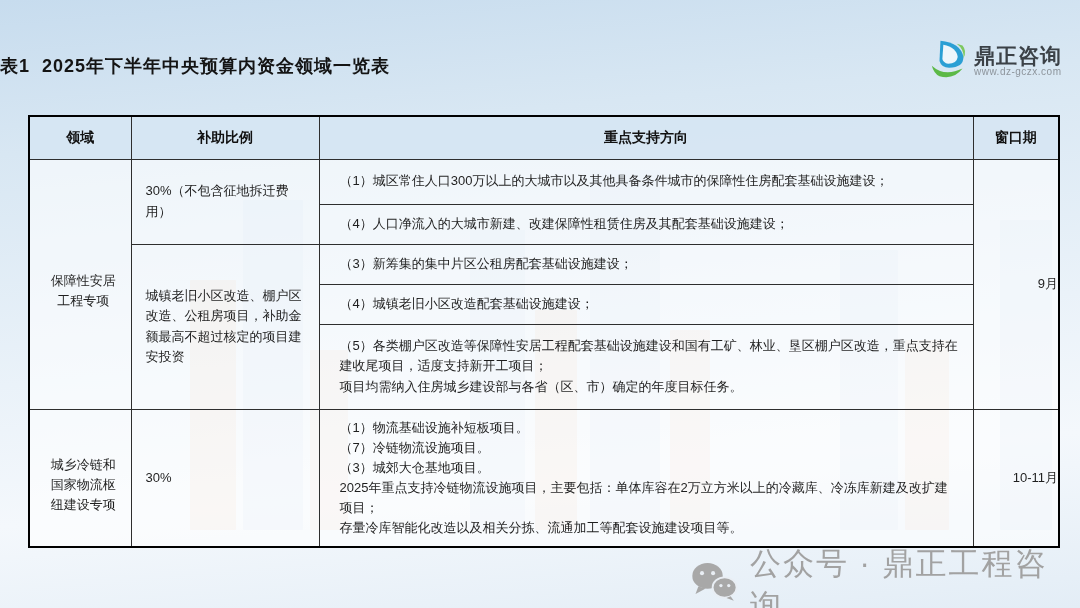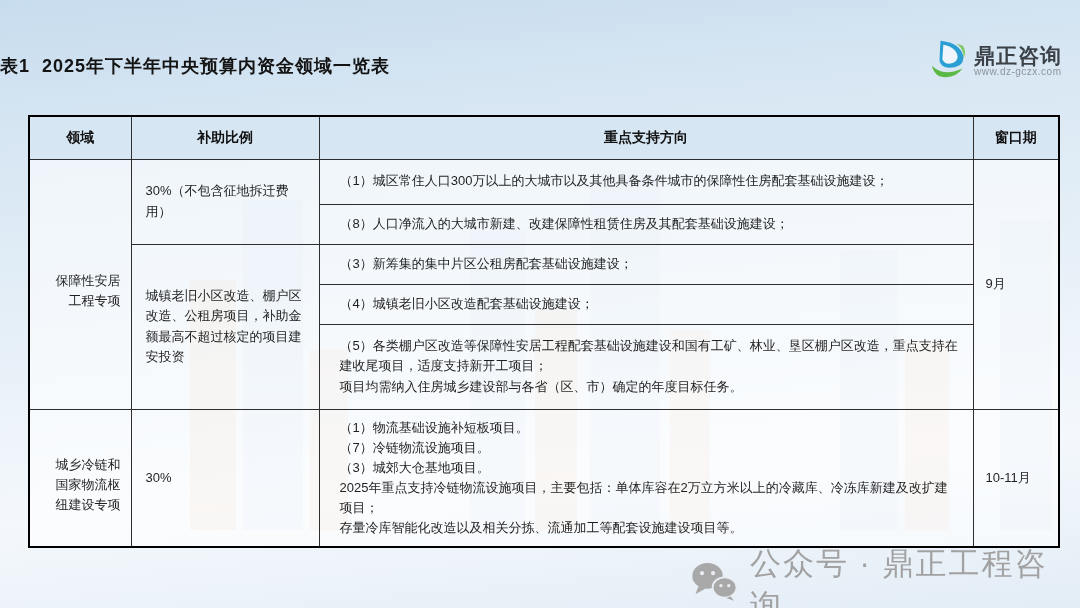--- a/index.html
+++ b/index.html
@@ -34,24 +34,24 @@
     border: 1px solid #2e2e2e;
     vertical-align: middle;
     font-size: 13px;
     background: rgba(255,255,255,0.58);
     line-height: 1.55;
   }
   table.main th {
     background: rgba(214,230,242,0.95);
     font-weight: bold; font-size: 14px; text-align: center; color: #111;
   }
-  td.domain { text-align: right; padding: 22px 10px 8px 16px; white-space: pre-line; }
+  td.domain { text-align: center; padding: 22px 10px 8px 16px; white-space: pre-line; }
   td.subsidy { text-align: left; padding: 8px 12px 8px 14px; }
   td.dir { text-align: left; padding: 8px 14px 8px 20px; }
-  td.win { text-align: left; padding: 12px; margin-top: 40px; }
+  td.win { text-align: right; padding: 0; margin-top: 40px; }
   
   .footer {
     position: absolute; left: 690px; top: 543px; z-index: 2;
     display: flex; align-items: center; gap: 12px;
     color: #a2a2a2; font-size: 31px; letter-spacing: 2px;
   }
 </style>
 </head>
 <body>
 
@@ -100,21 +100,21 @@
     <th>窗口期</th>
   </tr>
   <tr style="height:45px">
     <td class="domain" rowspan="5">保障性安居
 工程专项</td>
     <td class="subsidy" rowspan="2">30%（不包含征地拆迁费用）</td>
     <td class="dir">（1）城区常住人口300万以上的大城市以及其他具备条件城市的保障性住房配套基础设施建设；</td>
     <td class="win" rowspan="5">9月</td>
   </tr>
   <tr style="height:40px">
-    <td class="dir">（8）人口净流入的大城市新建、改建保障性租赁住房及其配套基础设施建设；</td>
+    <td class="dir">（4）人口净流入的大城市新建、改建保障性租赁住房及其配套基础设施建设；</td>
   </tr>
   <tr style="height:40px">
     <td class="subsidy" rowspan="3">城镇老旧小区改造、棚户区改造、公租房项目，补助金额最高不超过核定的项目建安投资</td>
     <td class="dir">（3）新筹集的集中片区公租房配套基础设施建设；</td>
   </tr>
   <tr style="height:40px">
     <td class="dir">（4）城镇老旧小区改造配套基础设施建设；</td>
   </tr>
   <tr style="height:85px">
     <td class="dir">

